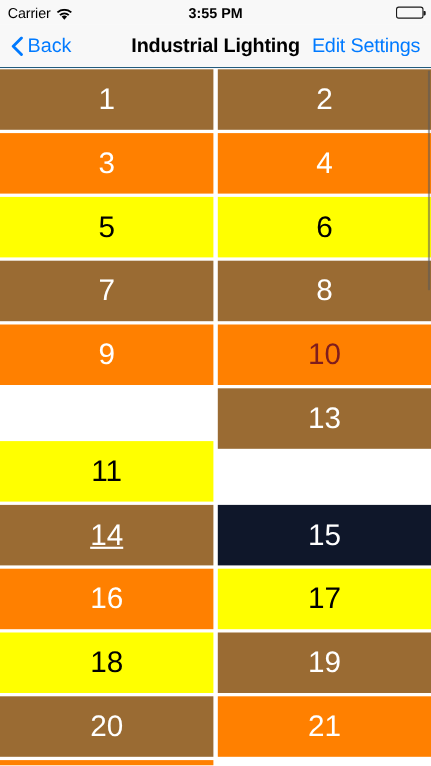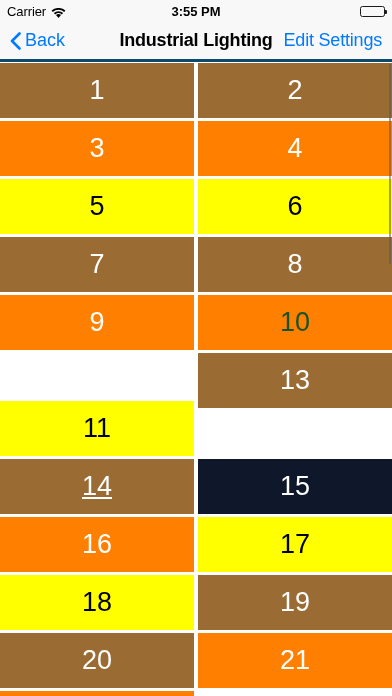--- a/index.html
+++ b/index.html
@@ -92,21 +92,21 @@
     height: 4px;
     background: #1a1a1a;
     border-radius: 0 1px 1px 0;
   }
 
   
   .nav-bar {
     flex: 0 0 40px;
     height: 40px;
     background: #f8f8f8;
-    border-bottom: 3px solid #0c4a6e;
+    border-bottom: 1px solid #0c4a6e;
     display: flex;
     align-items: center;
     position: relative;
     box-sizing: border-box;
     padding: 0 10px;
   }
   .nav-back {
     display: flex;
     align-items: center;
     gap: 4px;
@@ -236,21 +236,21 @@
         </div>
         <div class="cell" style="background: rgb(154, 107, 51); color: rgb(255, 255, 255);">
           <span>7</span>
         </div>
         <div class="cell" style="background: rgb(154, 107, 51); color: rgb(255, 255, 255);">
           <span>8</span>
         </div>
         <div class="cell" style="background: rgb(255, 128, 0); color: rgb(255, 255, 255);">
           <span>9</span>
         </div>
-        <div class="cell" style="background: rgb(255, 128, 0); color: #14532d;">
+        <div class="cell" style="background: rgb(255, 128, 0); color: #7f1d1d;">
           <span>10</span>
         </div>
         <div class="cell" style="background: rgb(255, 255, 0); color: rgb(0, 0, 0); margin-top: 48px;">
           <span>11</span>
         </div>
         <div class="cell" style="background: rgb(154, 107, 51); color: rgb(255, 255, 255);">
           <span>13</span>
         </div>
         <div class="cell" style="background: rgb(154, 107, 51); color: rgb(255, 255, 255); text-decoration: underline;">
           <span>14</span>

